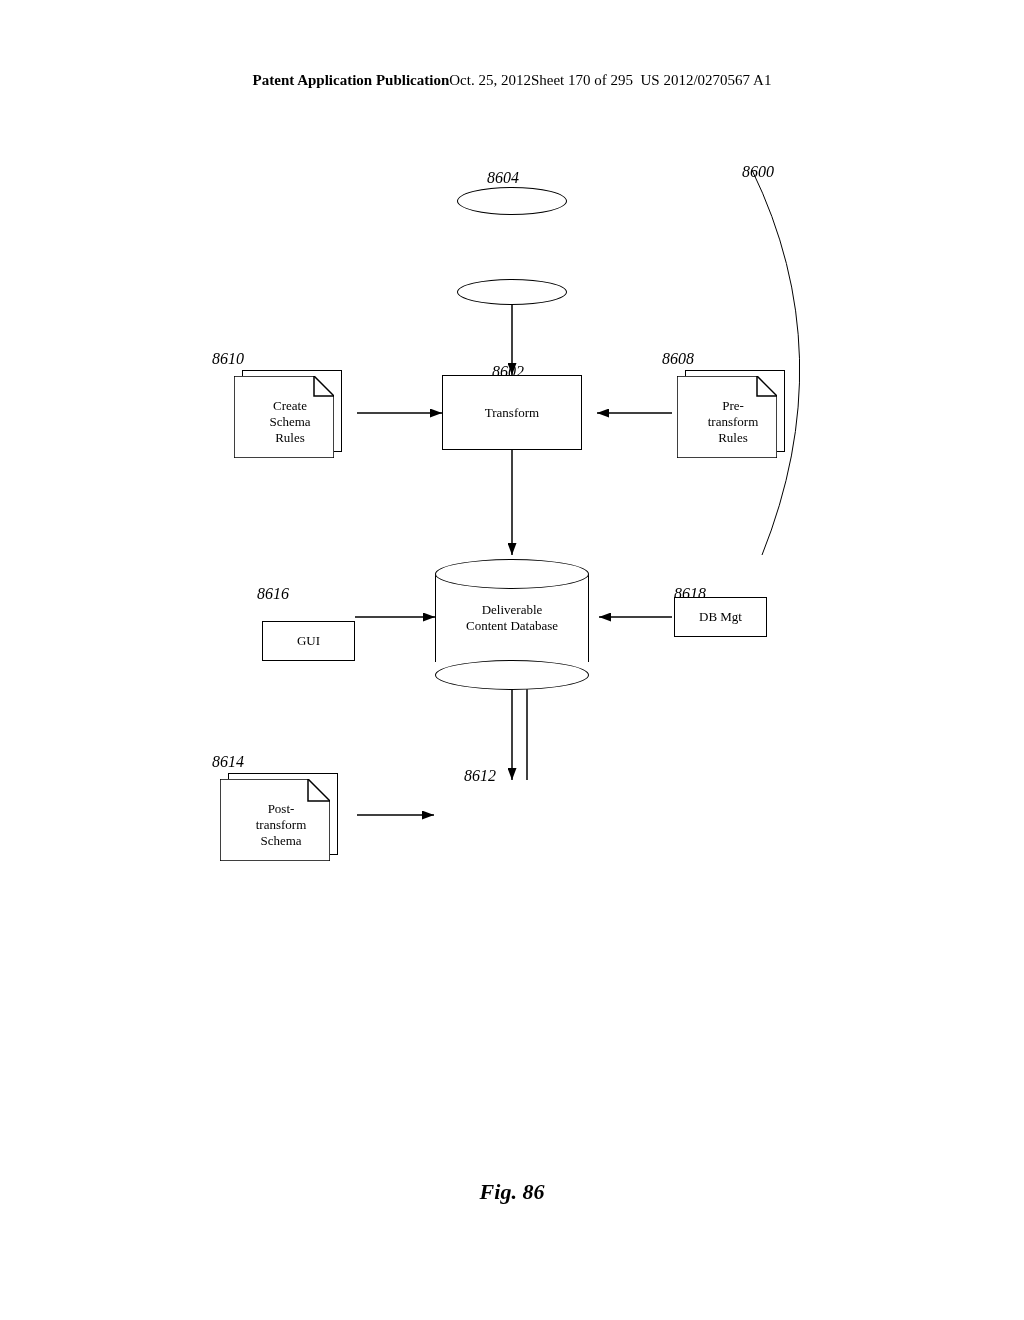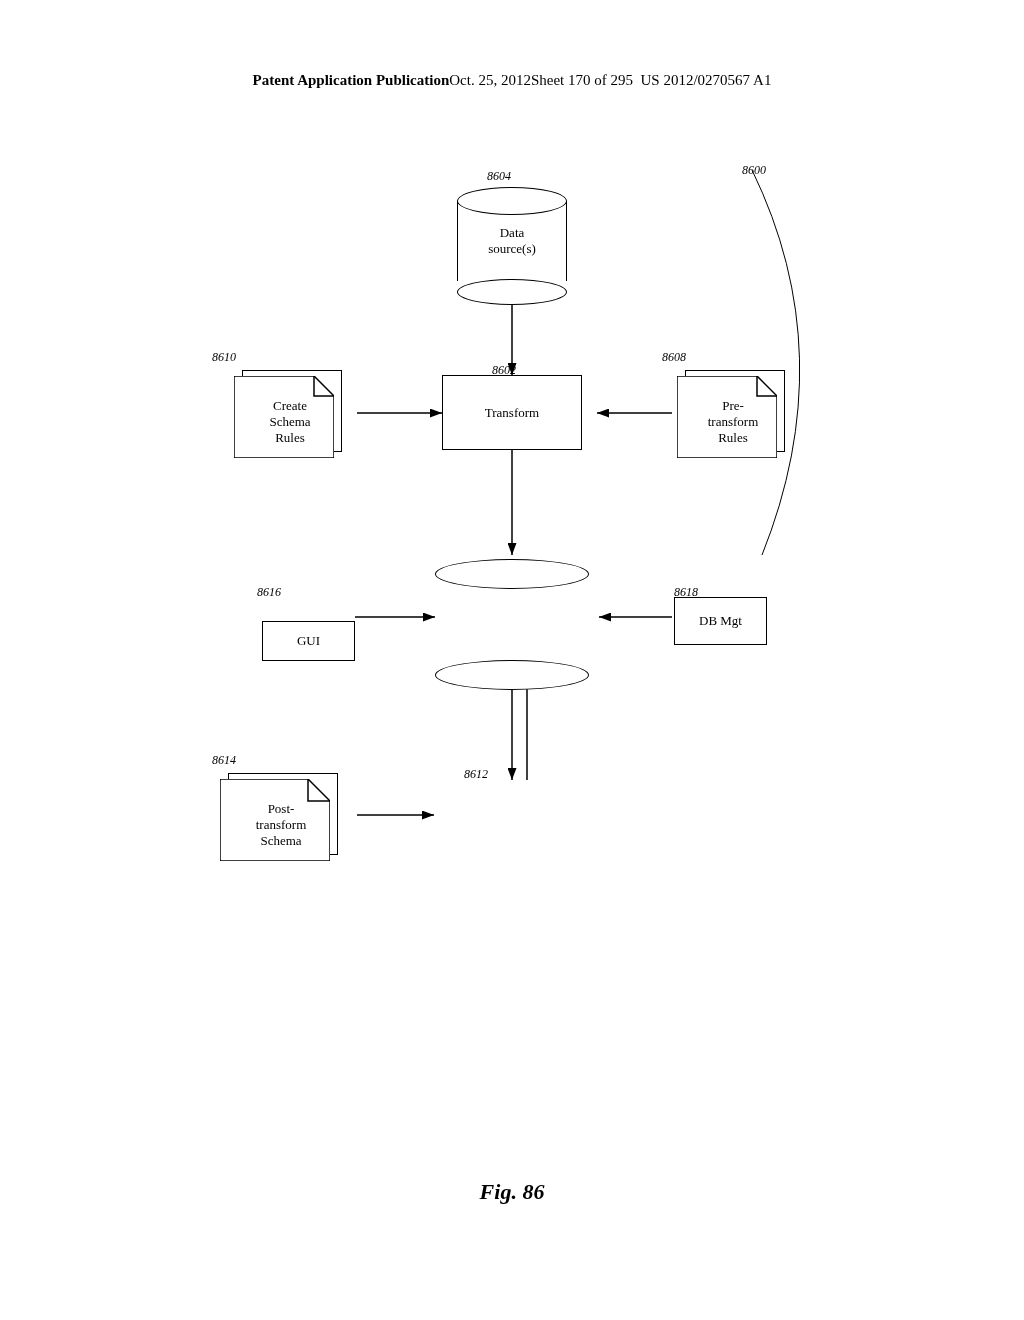--- a/index.html
+++ b/index.html
@@ -38,21 +38,21 @@
       top: 155px;
       left: 50%;
       transform: translateX(-50%);
       width: 700px;
       height: 960px;
     }
 
     
     .ref-label {
       position: absolute;
-      font-size: 12px;
+      font-size: 16px;
       font-style: italic;
     }
 
     
     .box {
       position: absolute;
       border: 1.5px solid #000;
       background: #fff;
       display: flex;
       align-items: center;
@@ -127,24 +127,20 @@
   <div class="ref-label" style="top:8px; left:580px;">
     <span>8600</span>
   </div>
 
   <div class="ref-label" style="top:14px; left:325px;">
     <span>8604</span>
   </div>
 
   <div style="position:absolute; top:32px; left:295px; width:110px; height:28px; border:1.5px solid #000; border-radius:50%; background:#fff; z-index:2;"></div>
 
-  <div style="position:absolute; top:46px; left:295px; width:110px; height:80px; border-left:1.5px solid #000; border-right:1.5px solid #000; background:#fff; display:flex; align-items:center; justify-content:center; font-size:13px; text-align:center; z-index:1;">
-    <span style="white-space:pre-line;">Data
-source(s)</span>
-  </div>
 
   <div style="position:absolute; top:124px; left:295px; width:110px; height:26px; border:1.5px solid #000; border-radius:50%; background:#fff; z-index:2;"></div>
 
   <div class="ref-label" style="top:208px; left:330px;">
     <span>8602</span>
   </div>
   <div class="box" style="top:220px; left:280px; width:140px; height:75px;">
     <span>Transform</span>
   </div>
 
@@ -182,34 +178,38 @@
 Rules</span>
     </div>
   </div>
 
   <div class="ref-label" style="top:388px; left:328px;margin-top:24px;">
     <span>8606</span>
   </div>
 
   <div style="position:absolute; top:404px; left:273px; width:154px; height:30px; border:1.5px solid #000; border-radius:50%; background:#fff; z-index:2;"></div>
 
+  <div style="position:absolute; top:419px; left:273px; width:154px; height:88px; border-left:1.5px solid #000; border-right:1.5px solid #000; background:#fff; display:flex; align-items:center; justify-content:center; font-size:13px; text-align:center; z-index:1;">
+    <span style="white-space:pre-line;">Deliverable
+Content Database</span>
+  </div>
 
   <div style="position:absolute; top:505px; left:273px; width:154px; height:30px; border:1.5px solid #000; border-radius:50%; background:#fff; z-index:2;"></div>
 
   <div class="ref-label" style="top:430px; left:95px;">
     <span>8616</span>
   </div>
   <div class="box" style="top:466px; left:100px; width:93px; height:40px;">
     <span>GUI</span>
   </div>
 
   <div class="ref-label" style="top:430px; left:512px;">
     <span>8618</span>
   </div>
-  <div class="box" style="top:442px; left:512px; width:93px; height:48px;">
+  <div class="box" style="top:442px; left:512px; width:93px; height:40px;">
     <span>DB Mgt</span>
   </div>
 
   <div class="ref-label" style="top:598px; left:50px;">
     <span>8614</span>
   </div>
   <div style="position:absolute; top:618px; left:58px; width:120px; height:88px;">
     <div style="position:absolute; top:0; left:8px; width:110px; height:82px; background:#fff; border:1.5px solid #000;"></div>
     <svg style="position:absolute; top:6px; left:0; width:110px; height:82px;" viewBox="0 0 110 82">
       <polygon points="0,0 88,0 110,22 110,82 0,82" fill="white" stroke="black" stroke-width="1.5"></polygon>

